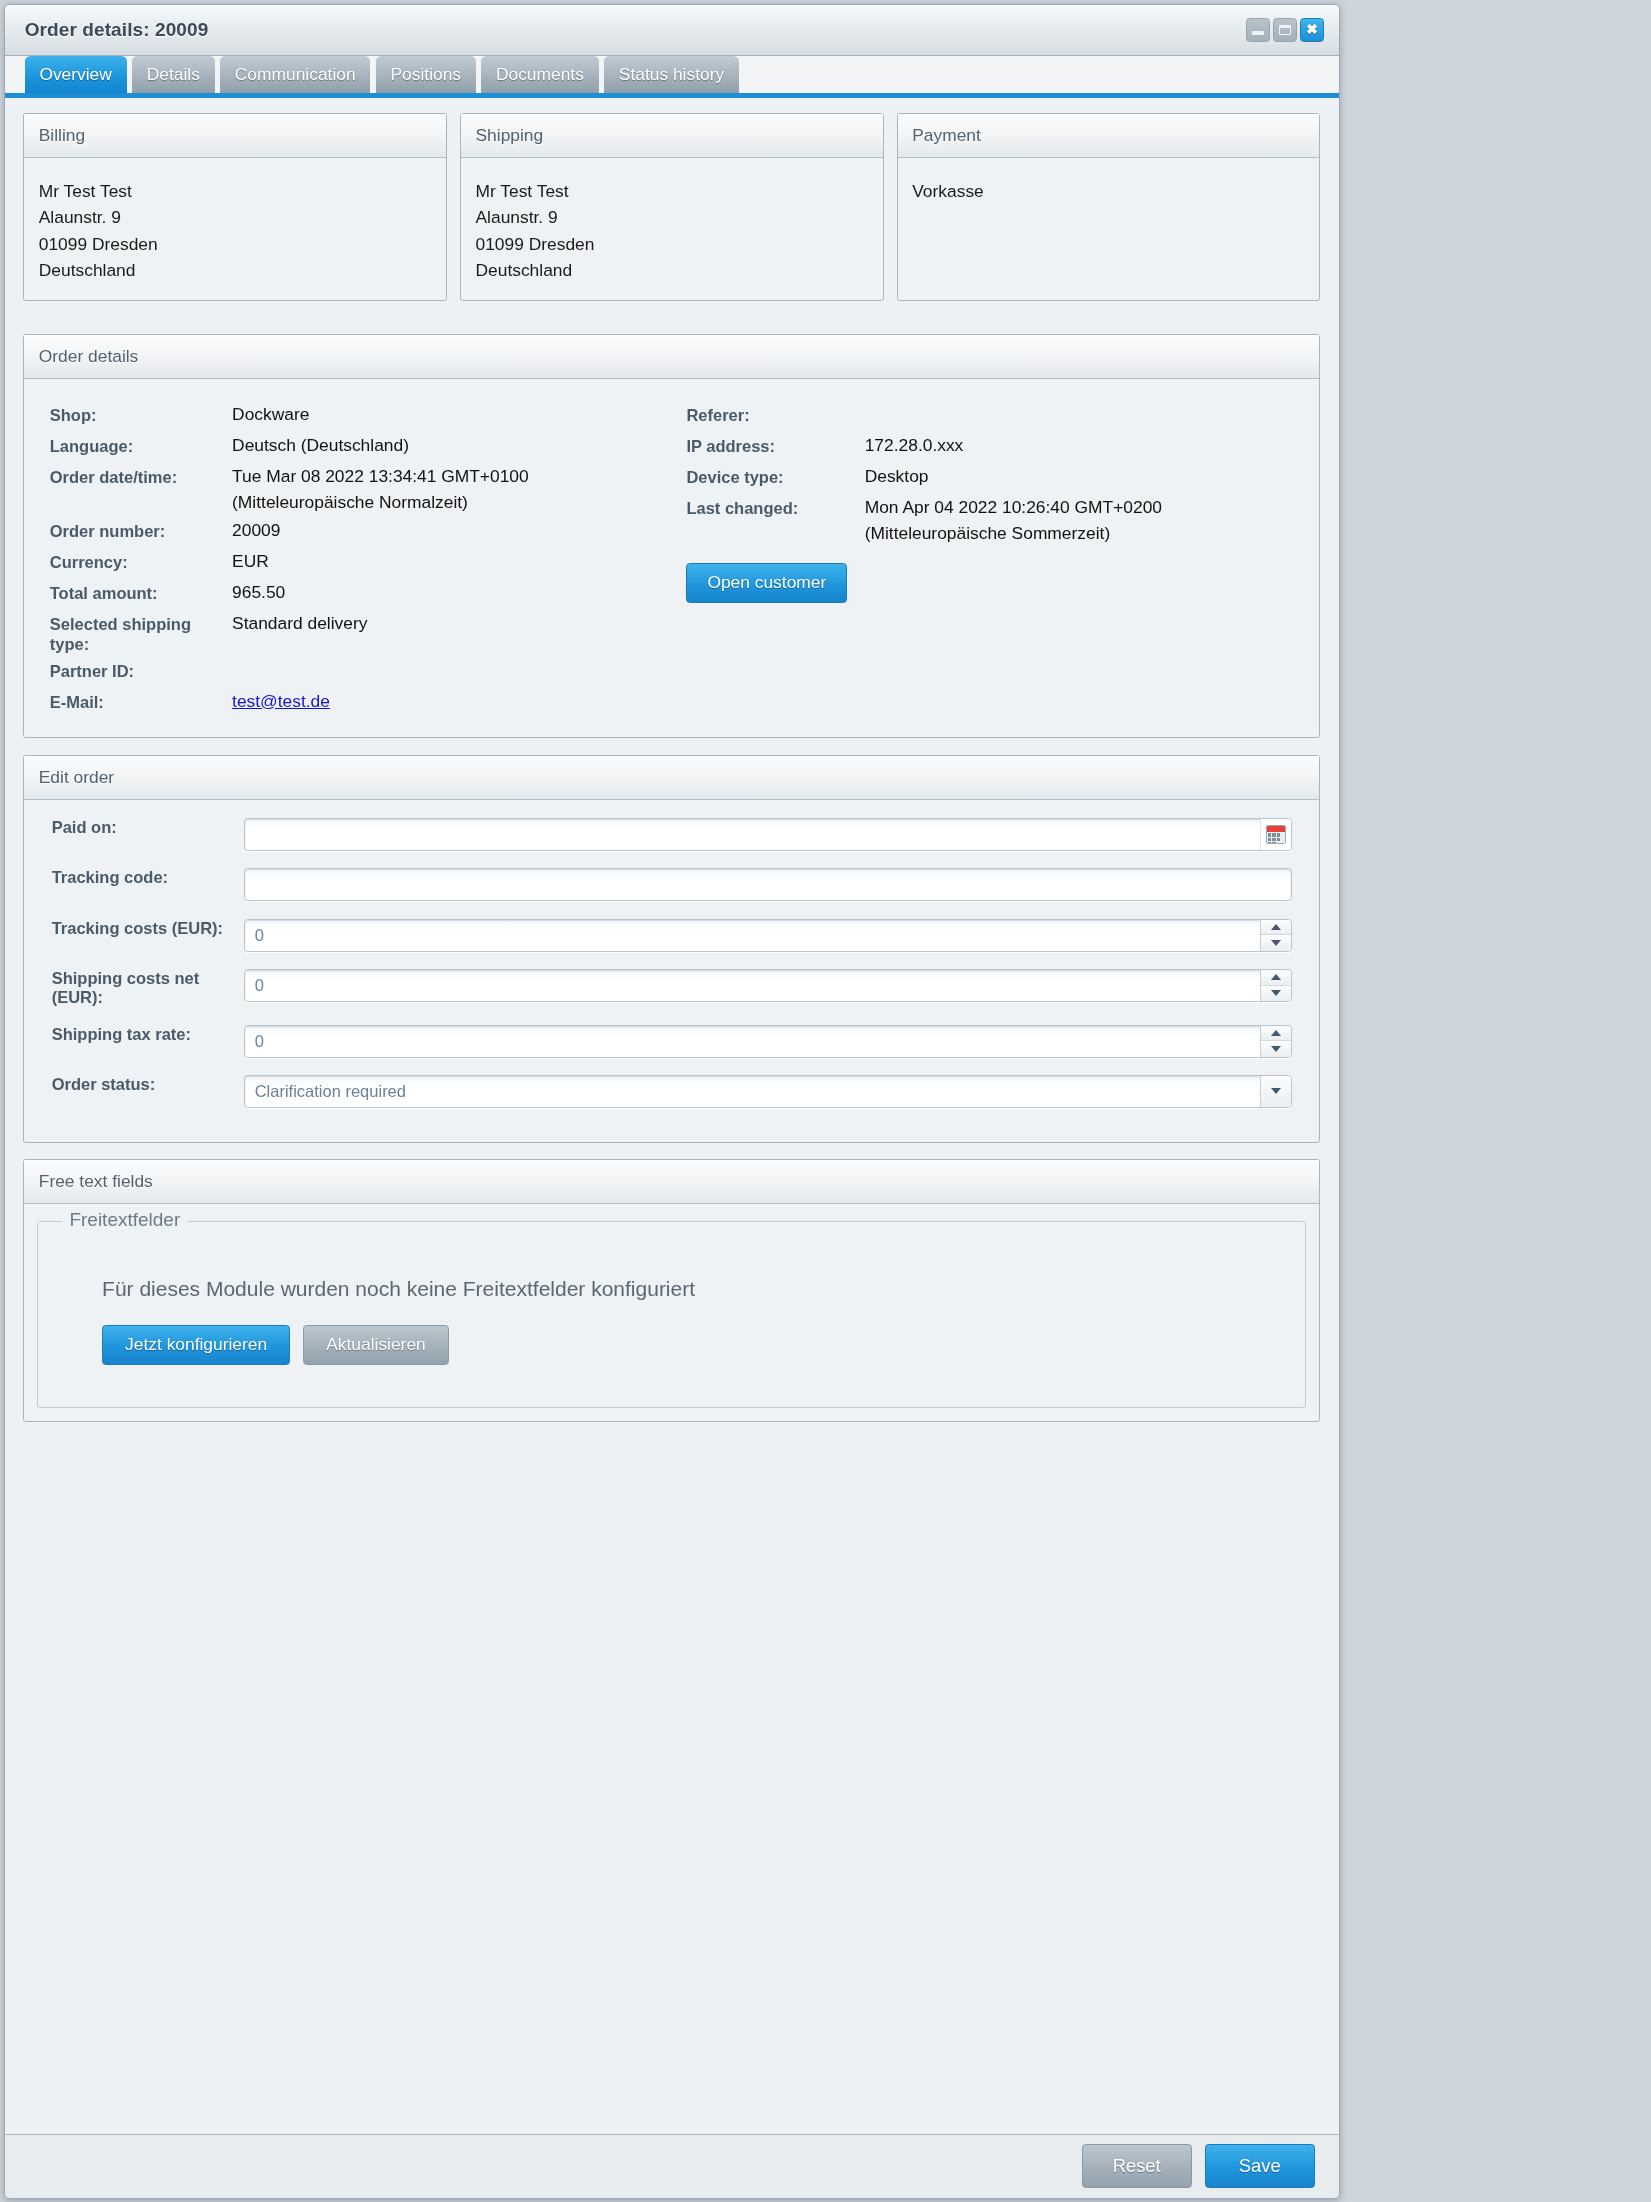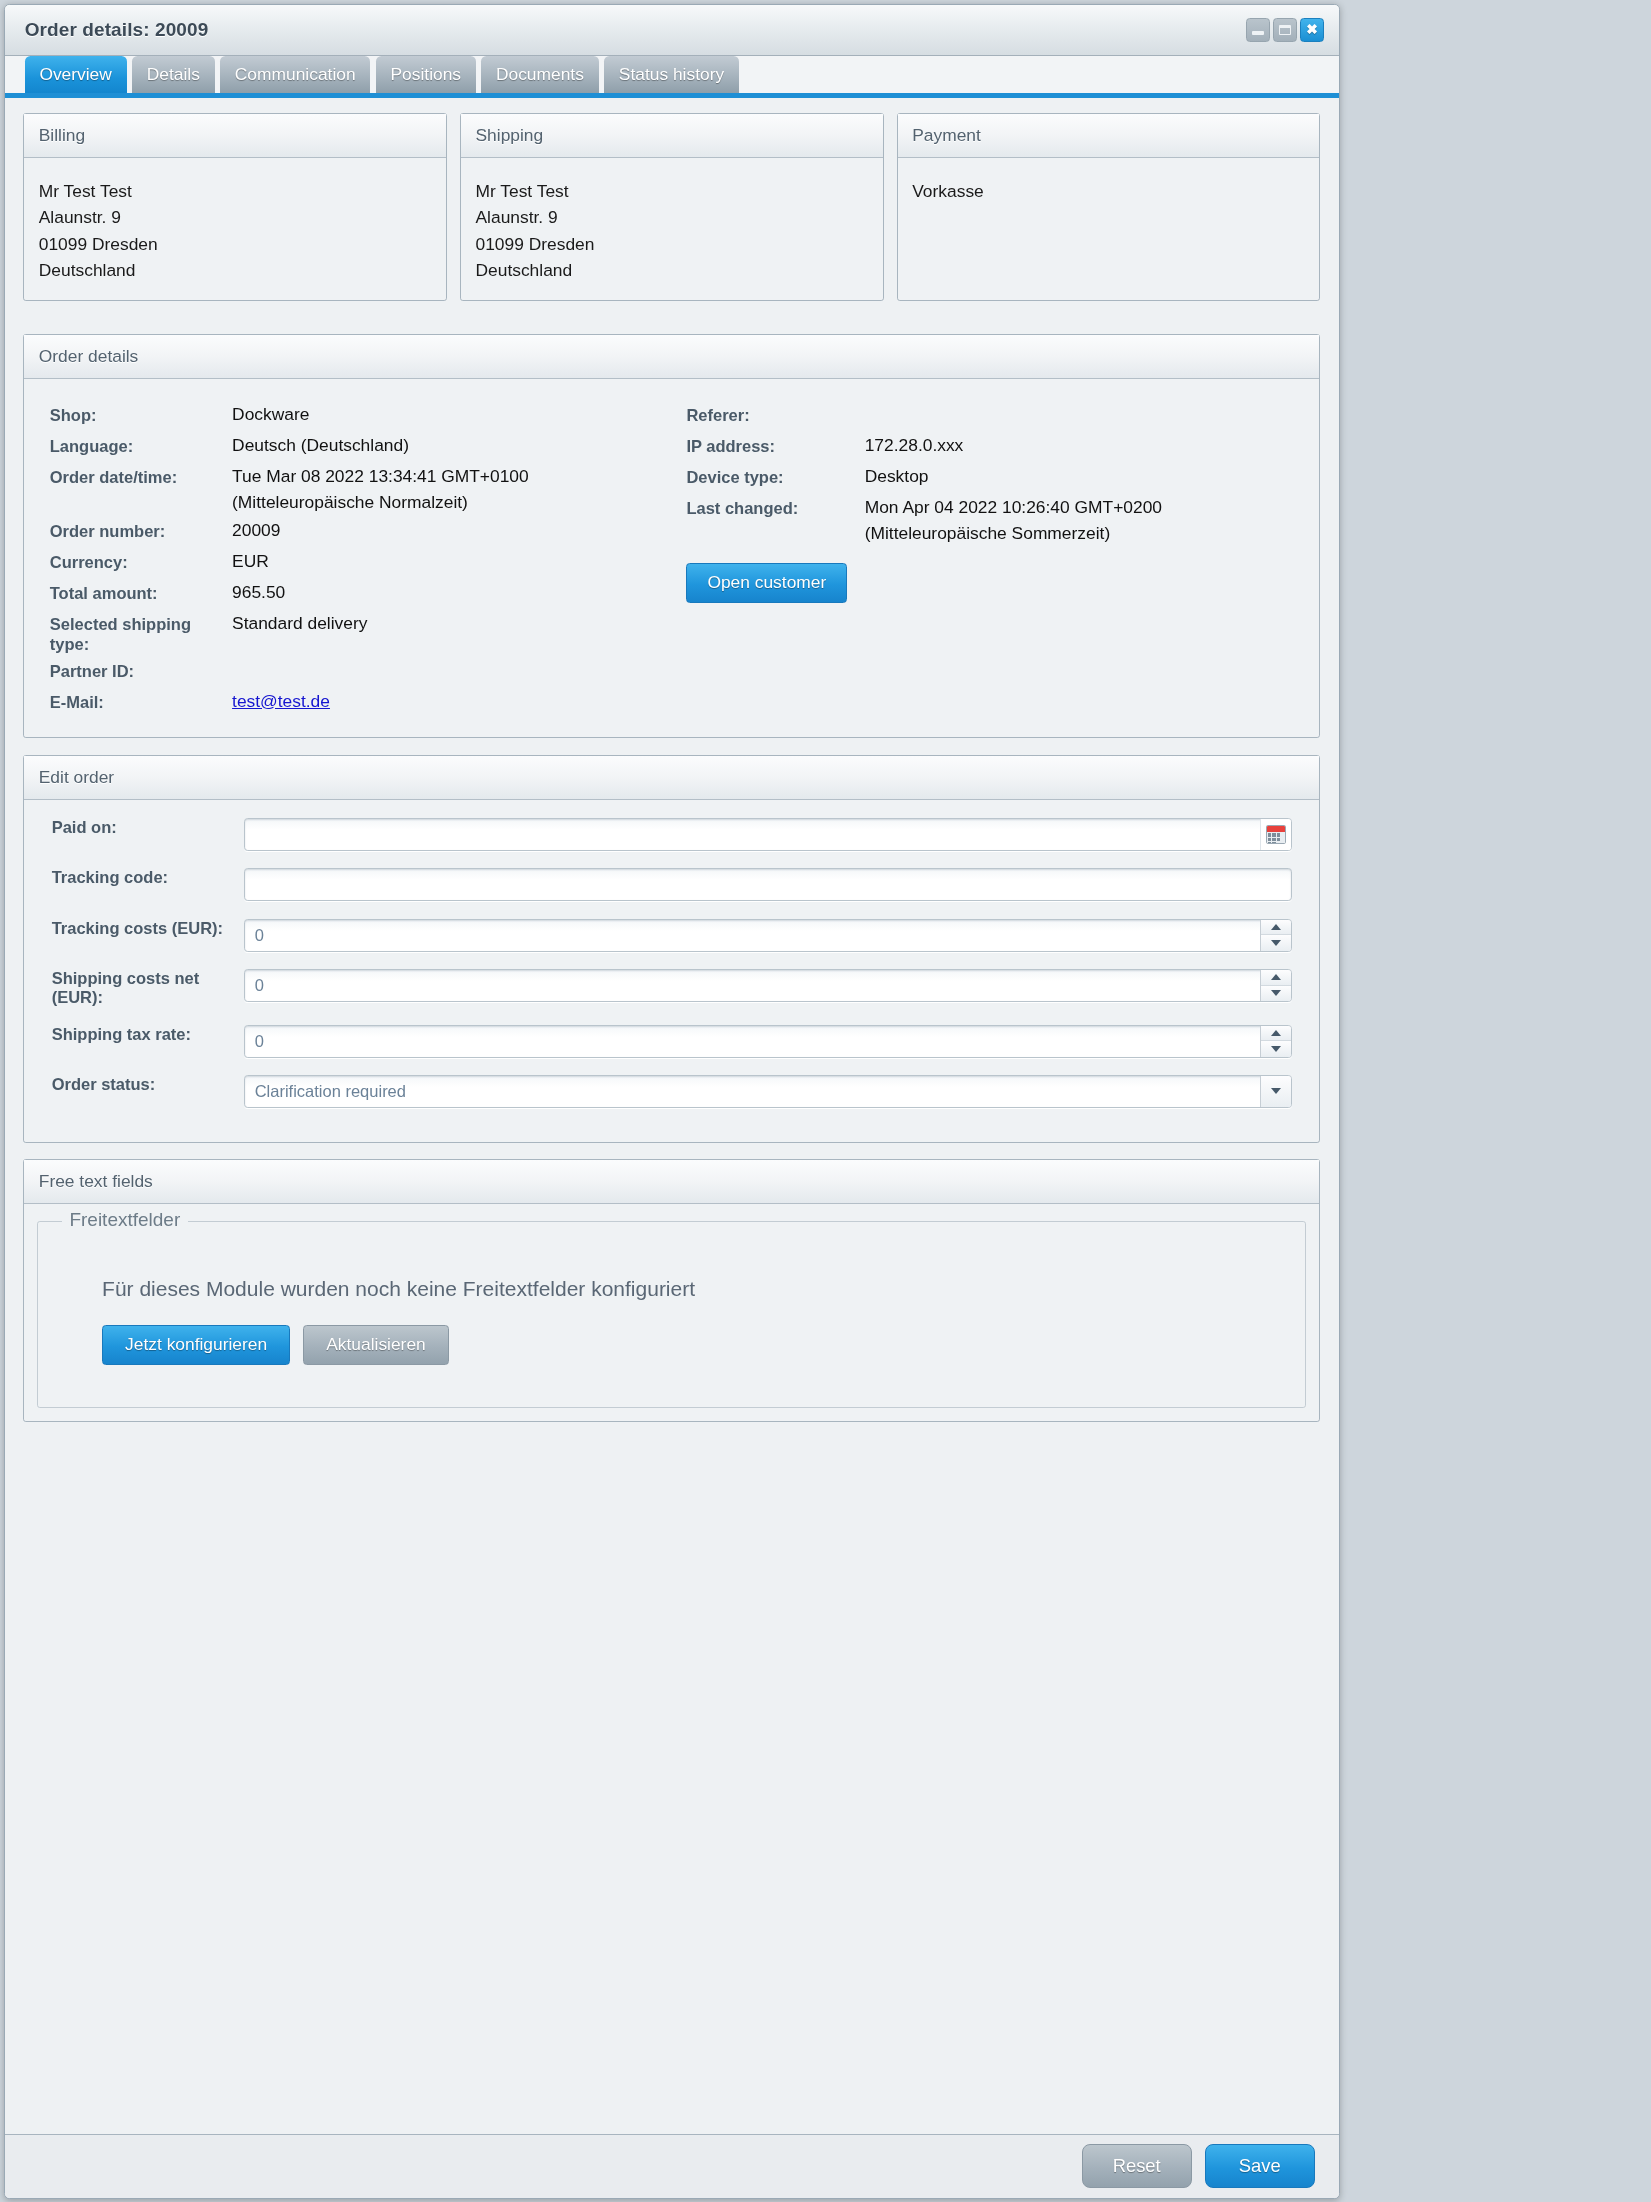--- a/index.html
+++ b/index.html
@@ -280,21 +280,21 @@
   .footer {
     flex: 0 0 64px;
     background: #e9ecef;
     border-top: 0.9px solid #a8b5bf;
     display: flex;
     align-items: center;
     justify-content: flex-end;
     padding-right: 24px;
     gap: 13px;
   }
-  .footer .btn { height: 44px; width: 110px; font-size: 18.4px; border-radius: 8px; }
+  .footer .btn { height: 44px; width: 110px; font-size: 18.4px; }
 </style>
 </head>
 <body>
 
 <div class="window">
 
   <div class="titlebar">
     <div class="window-title">Order details: 20009</div>
     <div class="win-buttons">
       <div class="win-btn">

